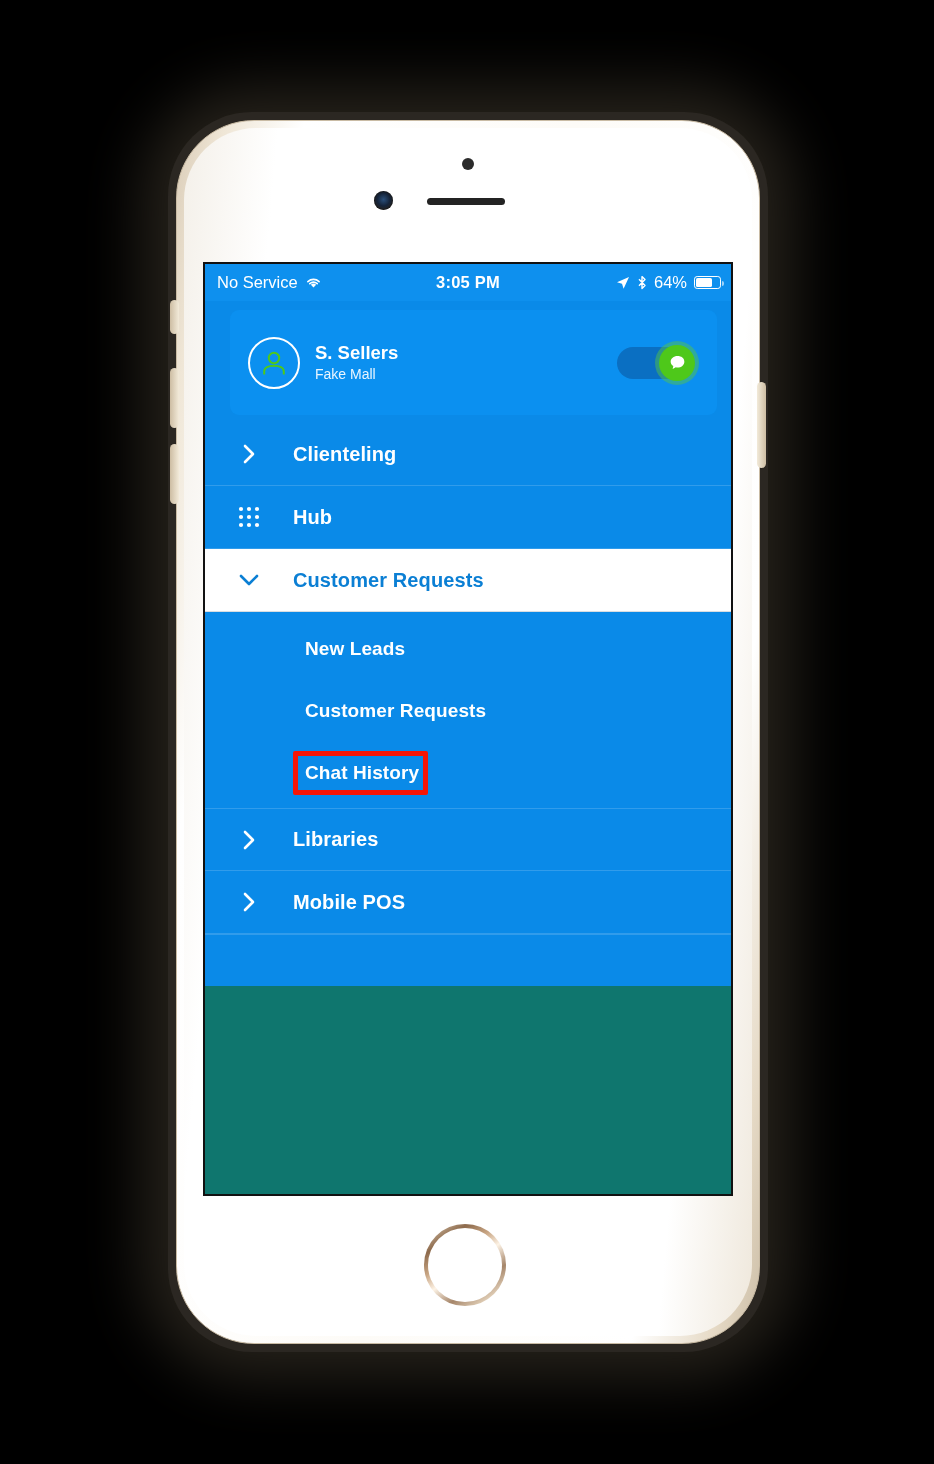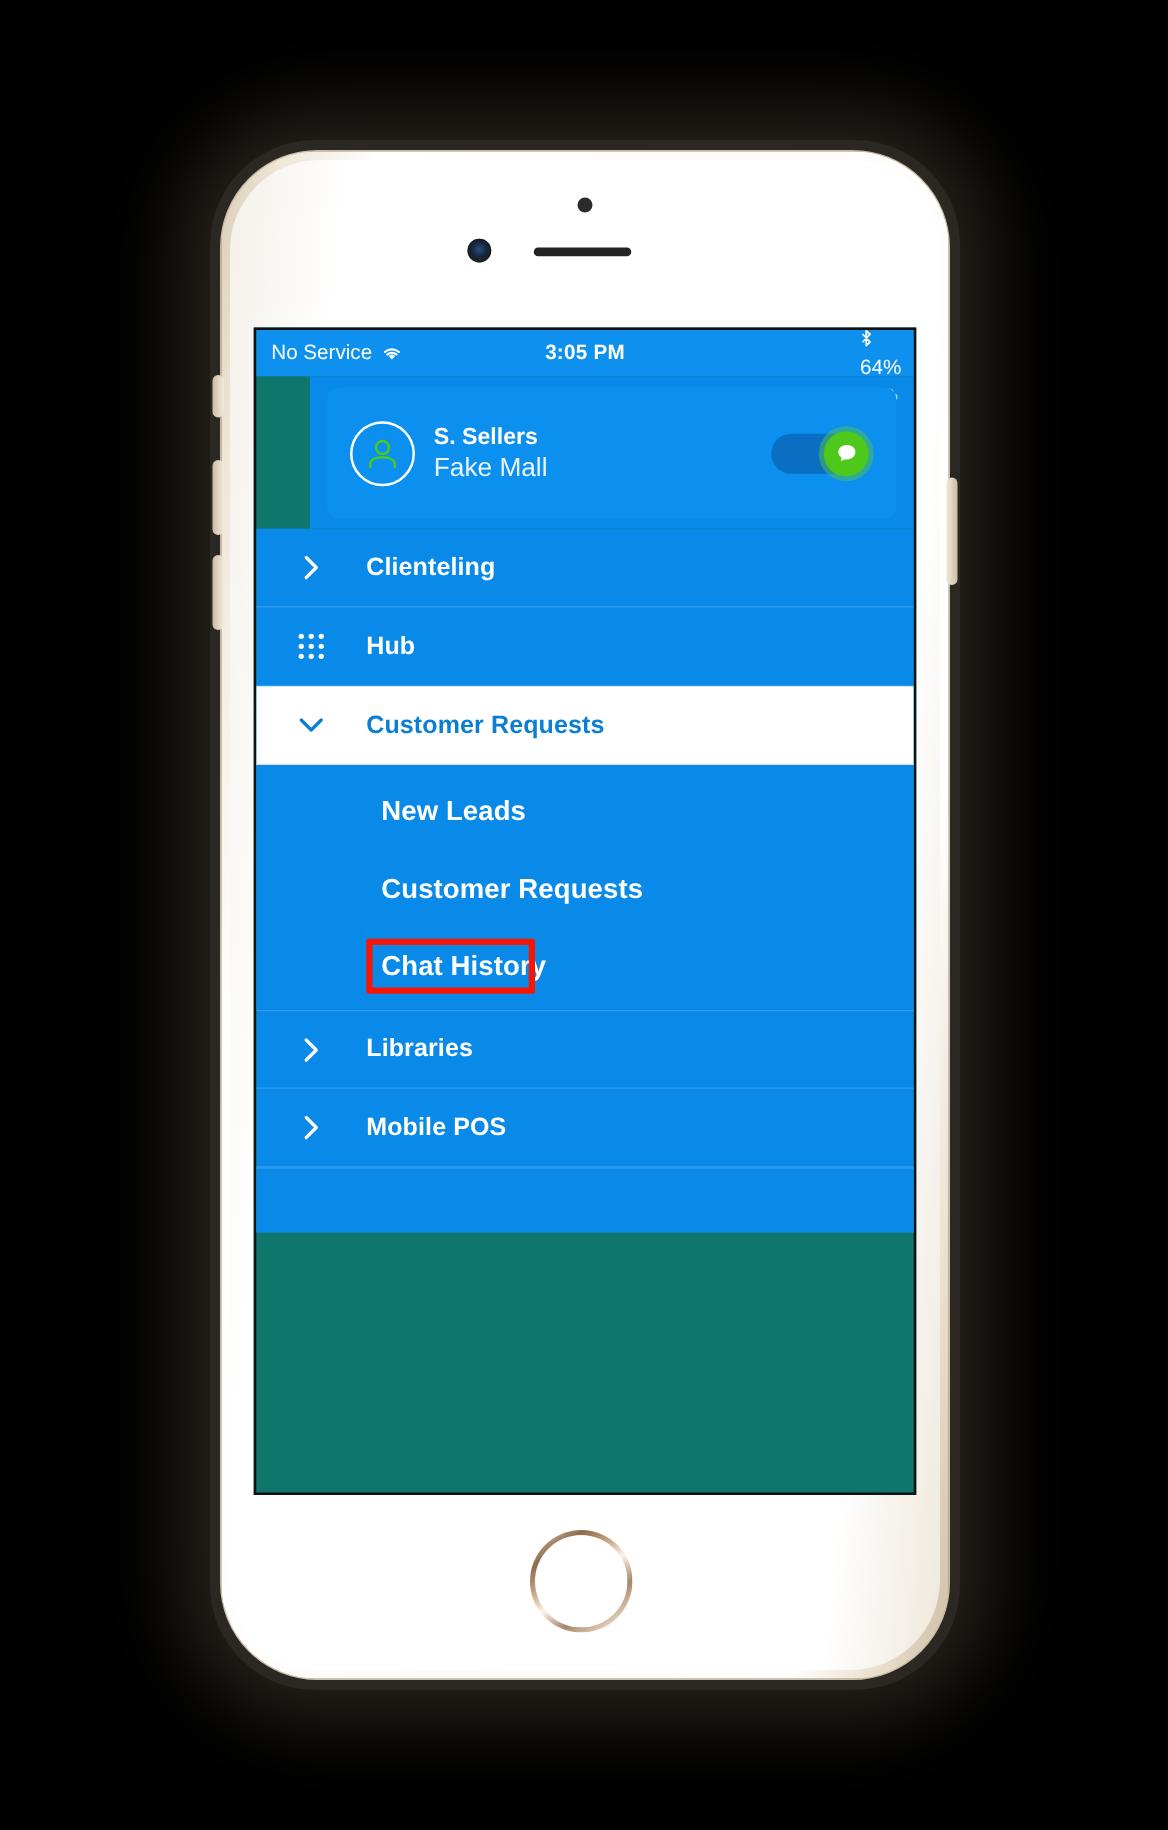--- a/index.html
+++ b/index.html
@@ -68,42 +68,42 @@
   }
 
   
   .statusbar{
     height:37px; background:#0e90ee; color:#fff;
     display:flex; align-items:center; position:relative;
     font-size:16.5px; font-weight:400;
   }
   .sb-left{ position:absolute; left:12px; display:flex; align-items:center; gap:7px; }
   .sb-center{ position:absolute; left:0; right:0; text-align:center; font-weight:700; font-size:16.5px; letter-spacing:.2px;}
-  .sb-right{ position:absolute; right:10px; display:flex; gap:7px; font-weight:400;flex-direction:column;}
+  .sb-right{ position:absolute; right:10px; display:flex; align-items:center; gap:7px; font-weight:400;}
   .wifi-ico svg, .loc-ico svg, .bt-ico svg { display:block; }
   .battery{
     width:27px; height:13px; border:1.6px solid #fff; border-radius:3.2px; position:relative; display:inline-block;
   }
   .battery::after{ content:""; position:absolute; right:-4px; top:3.5px; width:2.4px; height:5px;
     background:rgba(255,255,255,.6); border-radius:0 2px 2px 0; }
   .battery > i{ position:absolute; left:1.4px; top:1.4px; bottom:1.4px; width:64%; background:#fff; border-radius:1.6px; display:block; }
 
   
-  .profile-wrap{ background:#0a8ae8; padding:9px 14px 8px 14px;margin-left:43px; }
+  .profile-wrap{ background:#0a8ae8; padding:9px 14px 8px 25px; }
   .profile-card{
     background:#0b90f0; border-radius:9px; height:105px;
     display:flex; align-items:center; padding:0 14px 0 18px; position:relative;
   }
   .avatar{
     width:52px; height:52px; border-radius:50%; border:2.4px solid #fff;
     display:flex; align-items:center; justify-content:center; flex:0 0 auto;
   }
   .profile-text{ margin-left:15px; line-height:1.25; }
   .profile-name{ color:#fff; font-weight:700; font-size:18.5px; }
-  .profile-store{ color:#e9f5ff; font-weight:400; font-size:21px; margin-top:2px;}
+  .profile-store{ color:#e9f5ff; font-weight:400; font-size:14px; margin-top:2px;}
   .toggle{
     position:absolute; right:18px; top:50%; transform:translateY(-50%);
     width:82px; height:38px;
   }
   .toggle-track{
     position:absolute; left:0; top:3px; width:72px; height:32px; border-radius:16px; background:#0a6fc2;
   }
   .toggle-glow{
     position:absolute; right:0; top:0; width:44px; height:44px; border-radius:50%;
     background:rgba(90,200,60,0.45); transform:translateY(-3px);
@@ -121,21 +121,21 @@
     border-bottom:1px solid rgba(255,255,255,0.16);
     position:relative; cursor:pointer;
   }
   .nav-icon{ width:88px; display:flex; align-items:center; justify-content:center; flex:0 0 auto; }
   .nav-label{ color:#ffffff; font-size:20px; font-weight:700; letter-spacing:.1px; }
   .nav-row.active{ background:#ffffff; border-bottom:1px solid #d9dde1; }
   .nav-row.active .nav-label{ color:#0b7fd4; }
 
   .sub-wrap{ background:#0a8ae8; padding-top:6px; padding-bottom:4px;}
   .sub-row{ height:62px; display:flex; align-items:center; padding-left:100px; position:relative; cursor:pointer;}
-  .sub-label{ color:#ffffff; font-size:22px; font-weight:700; letter-spacing:.1px;}
+  .sub-label{ color:#ffffff; font-size:19px; font-weight:700; letter-spacing:.1px;}
   .sub-row.highlight .hl-box{
     position:absolute; left:88px; top:9px; width:135px; height:44px;
     border:5px solid #f71505; border-radius:2px; pointer-events:none;
   }
   .blank-row{ height:52px; background:#0a8ae8; border-top:1px solid rgba(255,255,255,0.16); }
 
   
   .footer{
     position:absolute; bottom:0; left:0; right:0; height:72px; background:#fff;
     display:flex; align-items:center; padding:0 22px 0 42px;

